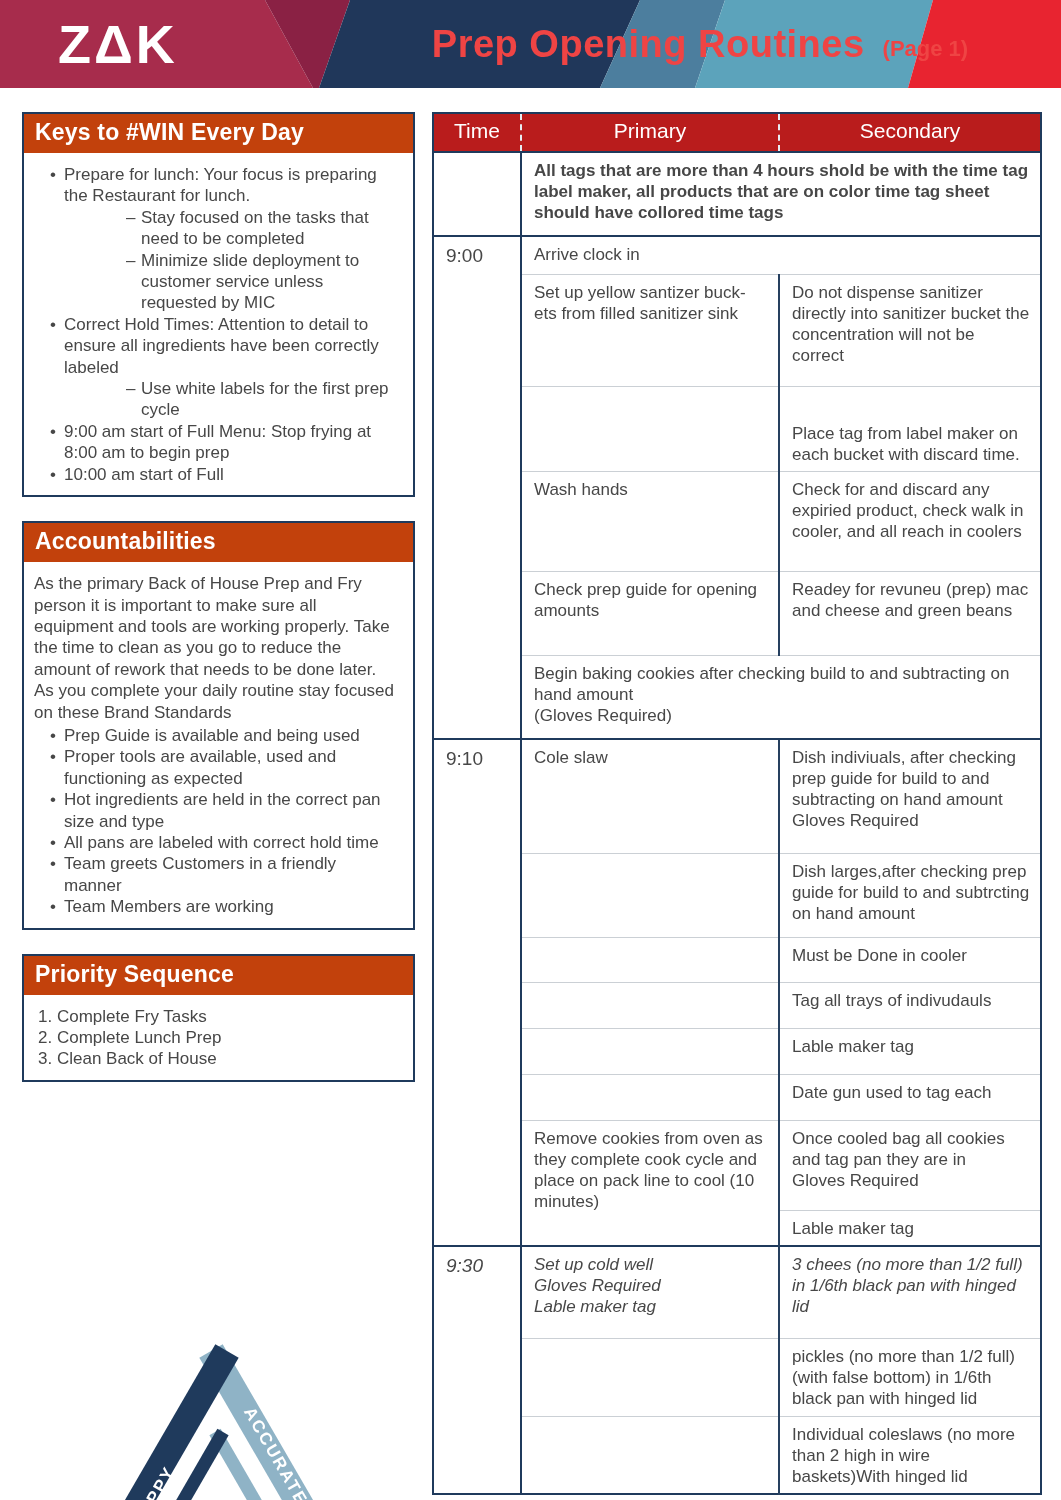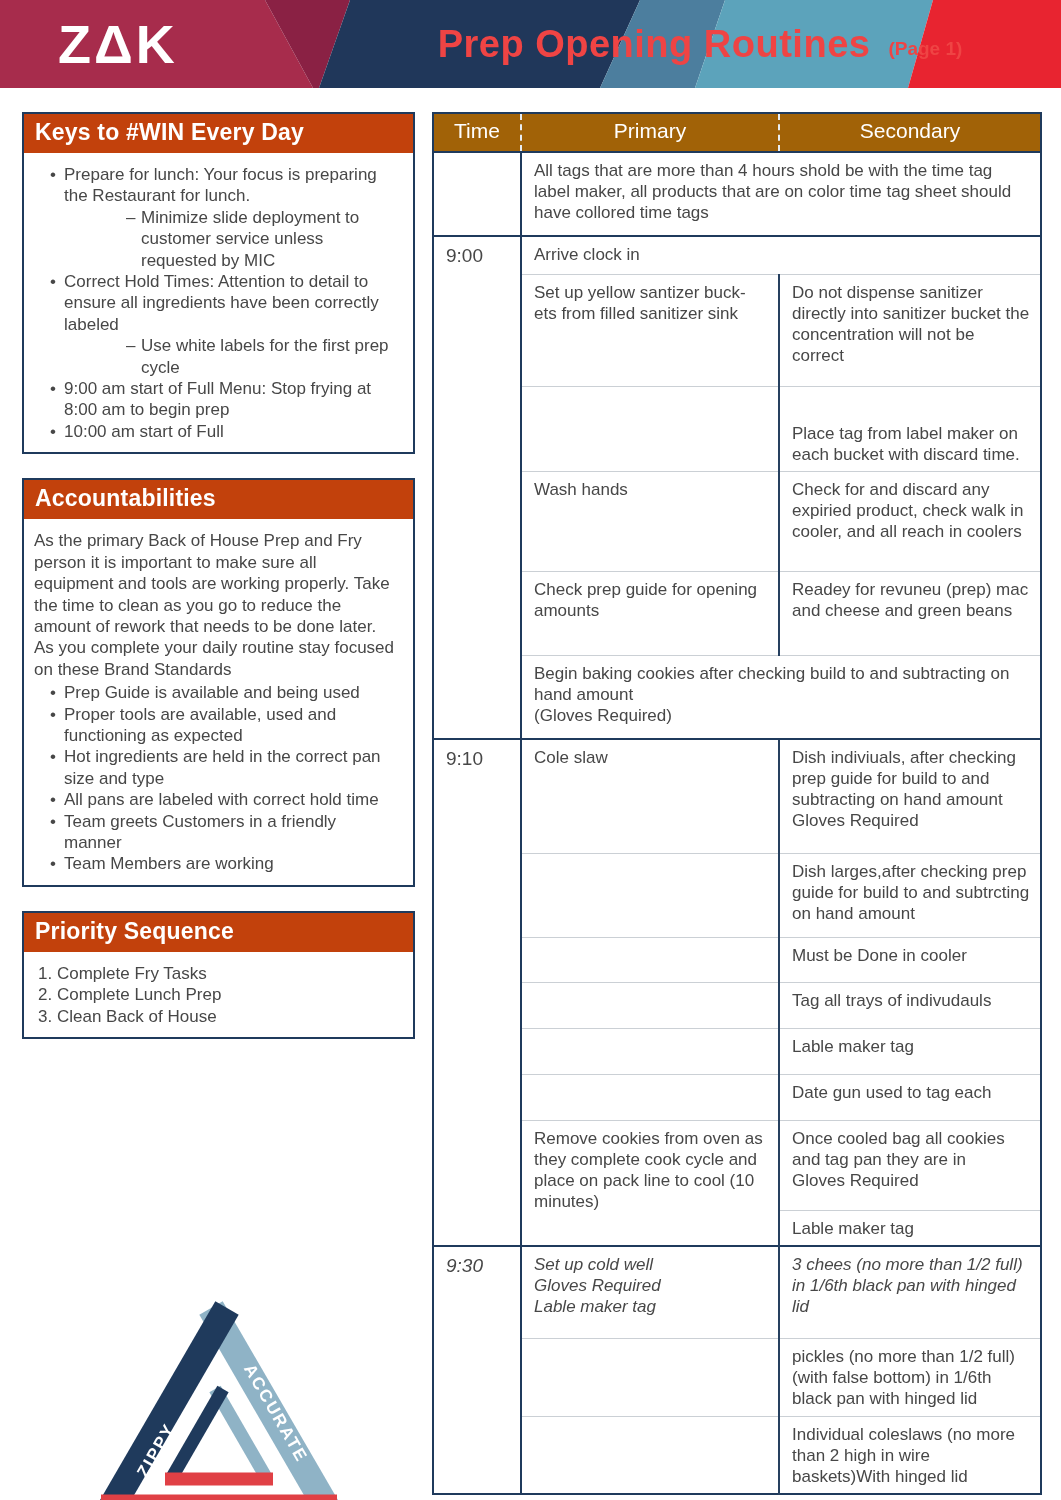--- a/index.html
+++ b/index.html
@@ -7,21 +7,21 @@
         font-family:"Liberation Sans","DejaVu Sans",sans-serif;color:#474747;}
 
   
   .banner{position:relative;width:925px;height:88px;}
   .banner svg{position:absolute;left:0;top:0;}
   .brand-logo{position:absolute;left:58px;top:6px;color:#ffffff;font-size:54px;font-weight:bold;
               letter-spacing:3px;line-height:76px;}
   .banner-title{position:absolute;left:400px;top:0;width:600px;height:88px;display:flex;
                 align-items:center;justify-content:center;color:#ef4444;white-space:nowrap;text-align:right;}
   .banner-title .main{font-size:38px;font-weight:bold;letter-spacing:.5px;}
-  .banner-title .page-tag{font-size:19px;font-weight:bold;margin-left:18px;padding-top:10px;}
+  .banner-title .page-tag{font-size:22px;font-weight:bold;margin-left:18px;padding-top:10px;}
 
   
   .content{position:absolute;top:112px;left:22px;width:1018px;display:flex;}
   .left-col{width:393px;flex:0 0 393px;}
   .right-col{margin-left:17px;width:608px;flex:0 0 608px;}
 
   
   .box{border:2px solid #1F3A5C;margin-bottom:24px;background:#fff;}
   .box h2{margin:0;background:#c2410c;color:#fff;font-size:23px;font-weight:bold;
           padding:5px 6px 7px 11px;letter-spacing:.2px;border-bottom:3px solid #fff;}
@@ -37,21 +37,21 @@
   .box ol li::before{content:counter(pr) ". ";position:static;}
 
   
   .logo-wrap{margin-top:262px;display:flex;justify-content:center;}
   .logo-wrap text{font-family:"Liberation Sans","DejaVu Sans",sans-serif;font-weight:bold;
                   fill:#ffffff;letter-spacing:2px;}
 
   
   table.routine{border-collapse:collapse;table-layout:fixed;width:608px;
                 border:2px solid #1F3A5C;font-size:17px;line-height:1.24;}
-  table.routine th{background:#a16207;color:#fff;font-weight:normal;font-size:21px;
+  table.routine th{background:#b91c1c;color:#fff;font-weight:normal;font-size:21px;
                    padding:4px 0 7px 0;border-bottom:2px solid #1F3A5C;}
   table.routine th + th{border-left:2px dashed #e8edf2;}
   table.routine td{vertical-align:top;padding:7px 10px 6px 12px;border-top:1px solid #CBD0D5;
                    white-space:pre-line;word-wrap:break-word;}
   table.routine tr.group > td{border-top:2px solid #1F3A5C;}
   td.time{font-size:19px;text-align:left;padding-right:10px;border-right:2px solid #1F3A5C;
           color:#474747;}
   td.sec{border-left:2px solid #26405F;}
   tbody tr:nth-child(4) td.sec{padding-top:36px;}
 </style>
@@ -77,21 +77,21 @@
   </header>
 
   <div class="content">
 
     <aside class="left-col">
 
       <section class="box">
         <h2>Keys to #WIN Every Day</h2>
         <div class="box-body">
           <ul id="keys-list">
-              <li>Prepare for lunch: Your focus is preparing the Restaurant for lunch.<div class="sub">Minimize slide deployment to customer service unless requested by MIC</div></li>
+              <li>Prepare for lunch: Your focus is preparing the Restaurant for lunch.<div class="sub">Stay focused on the tasks that need to be completed</div><div class="sub">Minimize slide deployment to customer service unless requested by MIC</div></li>
               <li>Correct Hold Times: Attention to detail to ensure all ingredients have been correctly labeled<div class="sub">Use white labels for the first prep cycle</div></li>
               <li>9:00 am start of Full Menu: Stop frying at 8:00 am to begin prep</li>
               <li>10:00 am start of Full</li>
             </ul>
         </div>
       </section>
 
       <section class="box">
         <h2>Accountabilities</h2>
         <div class="box-body">
@@ -143,21 +143,21 @@
             <col style="width:262px">
           </colgroup>
         <thead>
             <tr id="routine-head">
               <th>Time</th>
               <th>Primary</th>
               <th>Secondary</th>
             </tr>
           </thead>
         <tbody id="routine-body">
-            <tr class="group" style="height: 84px;">
+            <tr class="group" style="height: 84px; font-weight: bold;">
               <td class="time" rowspan="1"></td>
               <td class="cell full" colspan="2">All tags that are more than 4 hours shold be with the time tag label maker, all products that are on color time tag sheet should have collored time tags</td>
             </tr>
             <tr class="group" style="height: 38px;">
               <td class="time" rowspan="6">9:00</td>
               <td class="cell full" colspan="2">Arrive clock in</td>
             </tr>
             <tr style="height: 112px;">
               <td class="cell pri">Set up yellow santizer buck-
 ets from filled sanitizer sink</td>

